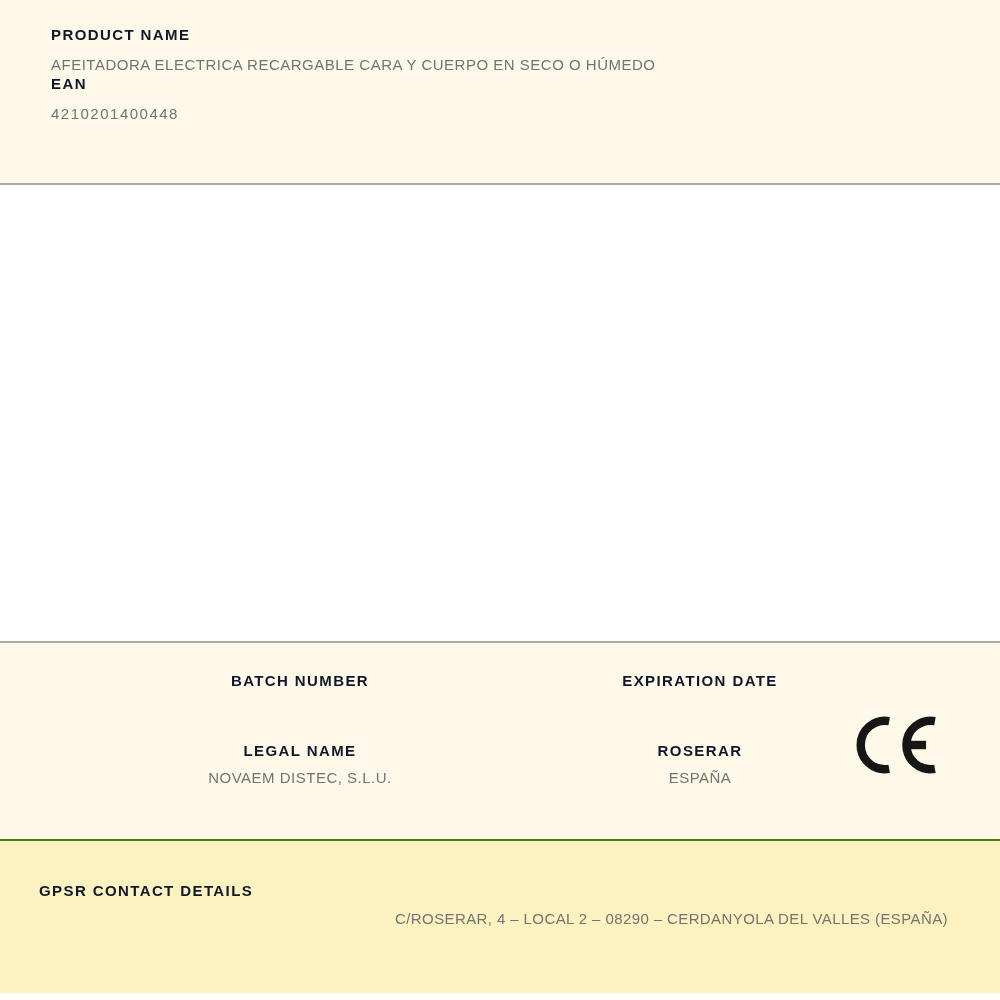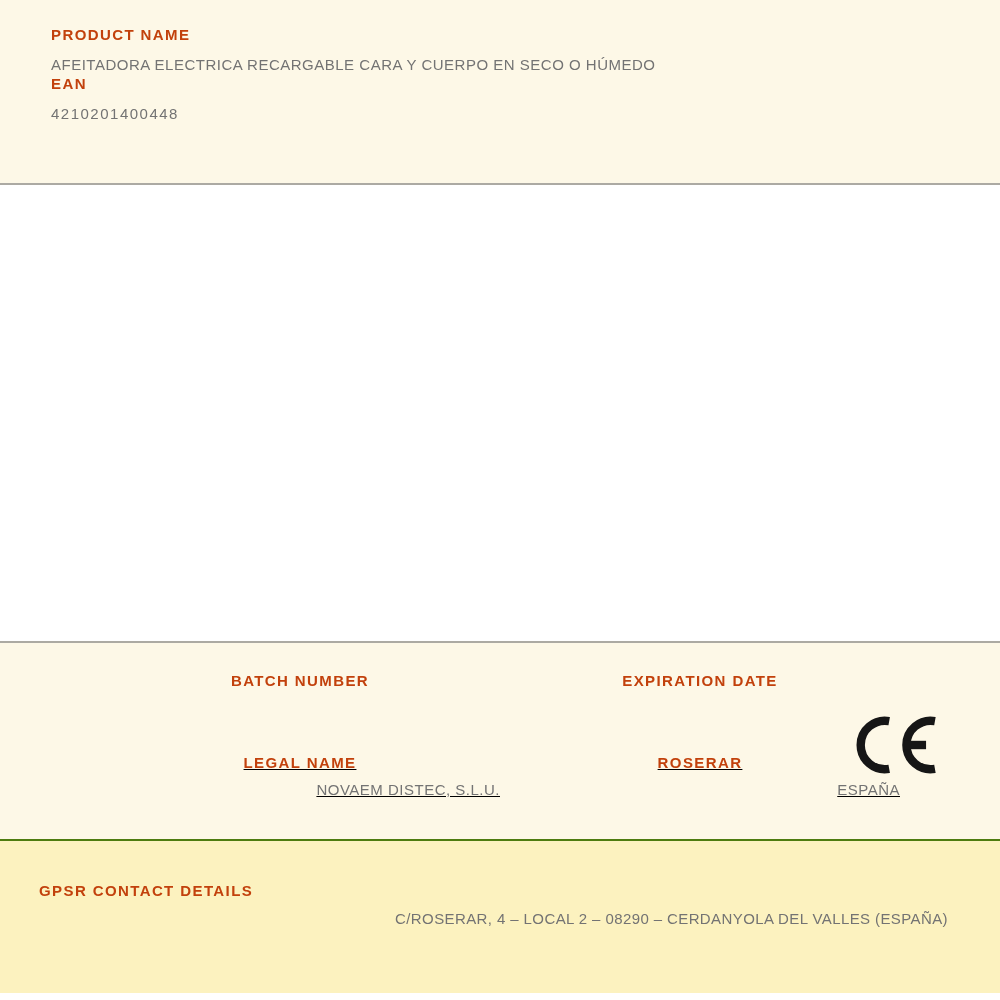--- a/index.html
+++ b/index.html
@@ -20,21 +20,21 @@
   }
   section {
     box-sizing: border-box;
   }
 
   
   .label {
     font-size: 15px;
     font-weight: bold;
     letter-spacing: 1.4px;
-    color: #c2410c;
+    color: #0f172a;
     line-height: 18px;
   }
   .value {
     font-size: 15px;
     font-weight: normal;
     letter-spacing: 0.5px;
     color: #737373;
     line-height: 20px;
   }
 
@@ -61,30 +61,30 @@
     height: 198px;
     background: #fdf8e7;
     border-bottom: 2px solid #4d7c0f;
     padding-top: 29px;
     position: relative;
   }
   .grid-row {
     display: flex;
     margin: 0 100px;
   }
-  .grid-row.row-2 { margin-top: 34px; text-decoration: underline; }
+  .grid-row.row-2 { margin-top: 22px; }
   .cell {
     width: 50%;
     text-align: center;
   }
   .cell .cell-value {
     margin-top: 10px;
     min-height: 20px;
   }
-  .row-2 .cell .cell-value { margin-top: 8px; text-align: right; }
+  .row-2 .cell .cell-value { margin-top: 8px; }
 
   .ce-wrap {
     position: absolute;
     top: 71px;
     right: 59px;
     width: 84px;
     height: 62px;
   }
   .ce-wrap svg { display: block; overflow: visible; }
 

